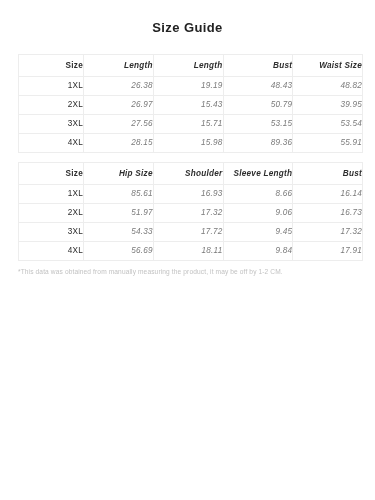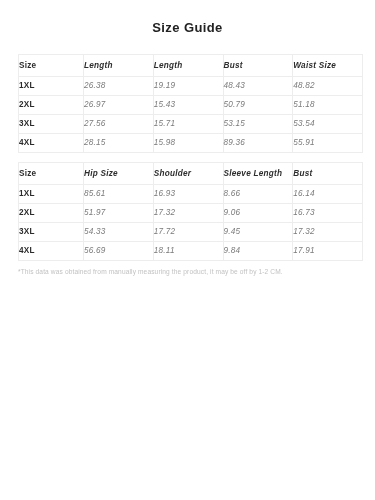--- a/index.html
+++ b/index.html
@@ -43,21 +43,21 @@
   .size-table {
     width: 339px;
     border-collapse: collapse;
     table-layout: fixed;
     background: #ffffff;
   }
 
   .size-table td,
   .size-table th {
     border: 1px solid #ededed;
-    text-align: left;
+    text-align: right;
     vertical-align: middle;
     padding: 0;
     height: 18px;
     line-height: 18px;
     font-weight: normal;
   }
 
   .size-table thead th {
     font-size: 8.2px;
     font-weight: bold;
@@ -67,21 +67,21 @@
     line-height: 21px;
   }
 
   .size-table tbody td {
     font-size: 8.2px;
     color: #7a7a7a;
     letter-spacing: 0.2px;
   }
 
   .size-table tbody td.size-label {
-    font-weight: bold;
+    font-weight: normal;
     color: #2b2b2b;
     margin-top: 40px;
   }
 
   .table-gap {
     height: 9px;
   }
 
   .title-gap {
     height: 19px;
@@ -128,21 +128,21 @@
             <td class="col-wide">26.38</td>
             <td class="col-wide">19.19</td>
             <td class="col-wide">48.43</td>
             <td class="col-wide">48.82</td>
           </tr>
           <tr>
             <td class="size-label col-size">2XL</td>
             <td class="col-wide">26.97</td>
             <td class="col-wide">15.43</td>
             <td class="col-wide">50.79</td>
-            <td class="col-wide">51.18</td>
+            <td class="col-wide">39.95</td>
           </tr>
           <tr>
             <td class="size-label col-size">3XL</td>
             <td class="col-wide">27.56</td>
             <td class="col-wide">15.71</td>
             <td class="col-wide">53.15</td>
             <td class="col-wide">53.54</td>
           </tr>
           <tr>
             <td class="size-label col-size">4XL</td>

